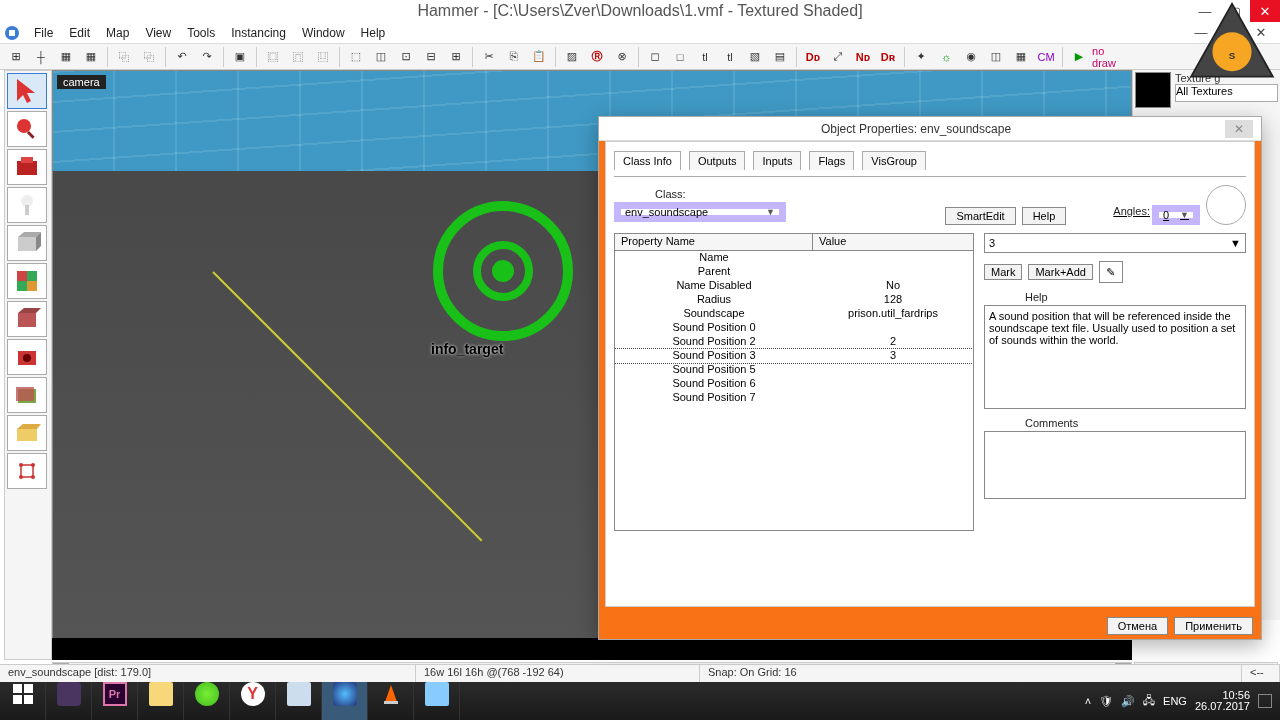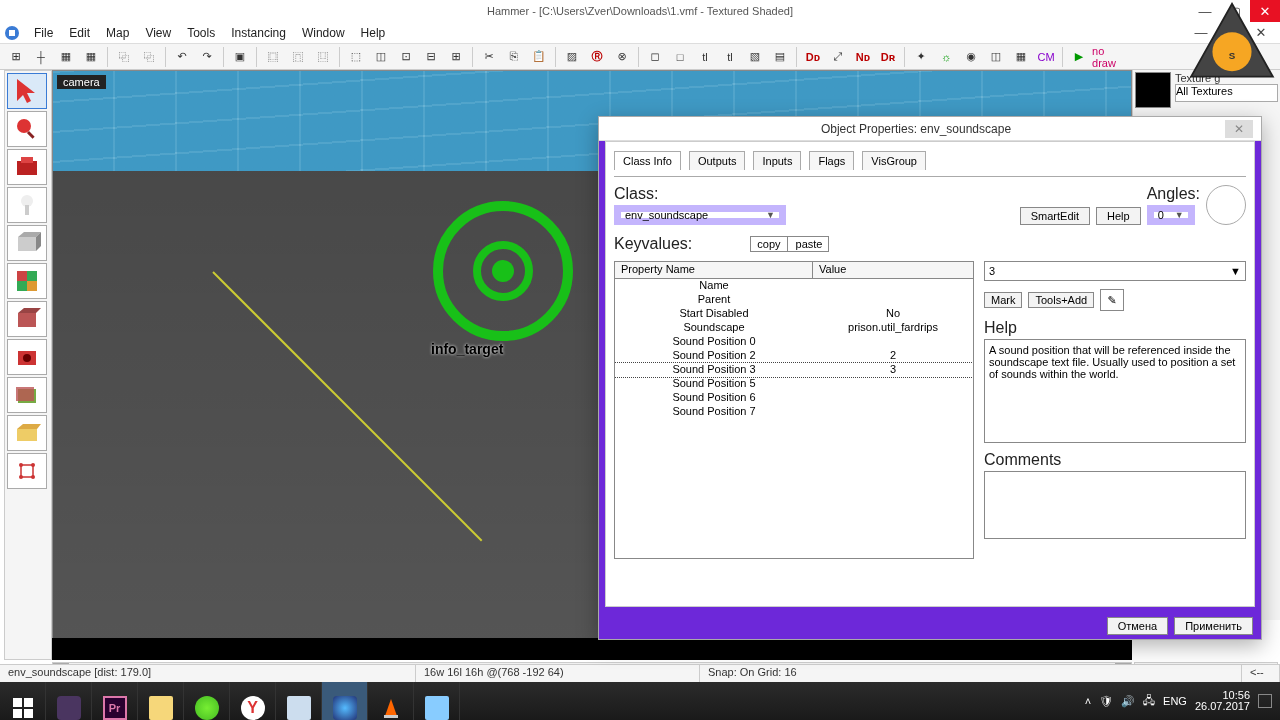--- a/index.html
+++ b/index.html
@@ -1,19 +1,19 @@
 <!DOCTYPE html>
 <html><head>
 <meta charset="utf-8">
 <style>
 * { margin: 0; padding: 0; box-sizing: border-box; font-family: "Segoe UI", Tahoma, sans-serif; font-size: 11px; }
 body { width: 1280px; height: 720px; background: #fff; overflow: hidden; position: relative; }
 
 .titlebar { height: 22px; background: #fff; display: flex; align-items: center; justify-content: center; position: relative; }
-.titlebar-text { color: #555; font-size: 11px; }
+.titlebar-text { color: #555; font-size: 16px; }
 .win-btns { position: absolute; right: 0; top: 0; display: flex; }
 .win-btn { width: 30px; height: 22px; display: flex; align-items: center; justify-content: center; font-size: 13px; color: #444; }
 .win-btn.close { background: #e81123; color: #fff; }
 
 .menubar { height: 22px; background: #fff; display: flex; align-items: center; padding: 0 4px; border-bottom: 1px solid #ddd; }
 .app-icon-svg { width:16px; height:16px; margin-right:6px; }
 .menubar span { padding: 3px 8px; color: #222; font-size: 12px; }
 
 .toolbar { height: 26px; background: #f5f5f5; border-bottom: 1px solid #ccc; display: flex; align-items: center; padding: 0 4px; gap: 1px; }
 .tbtn { width: 24px; height: 22px; display: flex; align-items: center; justify-content: center; border: 1px solid transparent; font-size: 11px; color:#333; }
@@ -54,36 +54,36 @@
 
 .statusbar { position:absolute; left:0; right:0; bottom:38px; height:18px; background:#f5f5f5; border-top:1px solid #ccc; display:flex; }
 .statusbar .cell { padding:1px 8px; border-right:1px solid #ccc; font-size:11px; color:#333; }
 .statusbar .cell.w1 { width:386px; }
 .statusbar .cell.w2 { width:416px; }
 .statusbar .cell.w3 { width:284px; }
 .statusbar .cell.w4 { flex:1; }
 .statusbar .cell.w5 { width:38px; }
 
 .taskbar { position:absolute; left:0; right:0; bottom:0; height:38px; background: linear-gradient(#2b2b2b,#1a1a1a); display:flex; align-items:stretch; }
-.tb-item { width:46px; display:flex; align-items:flex-end; justify-content:center; border-right:1px solid #333; }
+.tb-item { width:46px; display:flex; align-items:flex-start; justify-content:center; border-right:1px solid #333; }
 .tb-item svg, .tb-item .sq { width:24px; height:24px; }
 .tb-tray { margin-left:auto; display:flex; align-items:center; gap:8px; padding:0 8px; color:#fff; font-size:10px; }
 
 
-.dialog { position:absolute; left:598px; top:116px; width:664px; height:524px; background:#6d28d9; border:1px solid #aaa; box-shadow:0 6px 20px rgba(0,0,0,0.3); }
+.dialog { position:absolute; left:598px; top:116px; width:664px; height:524px; background:#f97316; border:1px solid #aaa; box-shadow:0 6px 20px rgba(0,0,0,0.3); }
 .dlg-title { height:24px; background:#fff; display:flex; align-items:center; padding:0 8px; border-bottom:1px solid #ddd; }
 .dlg-title-text { flex:1; text-align:center; font-size:12px; color:#333; }
 .dlg-close { width:28px; height:18px; background:#ddd; color:#888; display:flex; align-items:center; justify-content:center; font-size:12px;}
 .dlg-body { position:absolute; top:24px; left:6px; right:6px; bottom:32px; border:1px solid #ccc; background:#fff; padding:8px; }
 .tabs { display:flex; gap:8px; margin-bottom:8px; }
 .tab { padding:3px 8px; border:1px solid #aaa; border-bottom:none; background:#f6f6f6; font-size:11px; position:relative; top:1px;}
 .tab.active { background:#fff; }
 .tab-divider { border-bottom:1px solid #aaa; margin-top:-1px; margin-bottom:8px;}
 .row-top { display:flex; align-items:center; gap:8px; }
-.lbl { font-size:16px; color:#222; }
+.lbl { font-size:11px; color:#222;margin-left:41px; }
 .select { border:7px solid #c4b5fd; height:20px; padding:0 4px; font-size:11px; background:#fff; display:flex; align-items:center; justify-content:space-between; }
 .select .caret { font-size:9px; color:#555; }
 .btn { border:1px solid #888; background:#f3f3f3; padding:2px 10px; font-size:11px; }
 .btn.sm { padding:1px 6px; }
 .spin-circle { width:40px; height:40px; border:1px solid #aaa; border-radius:50%; position:relative; }
 
 .kv-area { display:flex; gap:10px; margin-top:8px; }
 .kv-left { width:360px; }
 .kv-header { display:flex; height:18px; border:1px solid #888; background:#f6f6f6; font-size:11px; }
 .kv-header .c1 { width:198px; padding:1px 6px; border-right:1px solid #888; }
@@ -331,57 +331,54 @@
       <div style="display:flex; flex-direction:column; gap:2px;">
         <div class="lbl">Class:</div>
         <div class="select" style="width:172px;">
           <span>env_soundscape</span>
             <span class="caret">▼</span>
         </div>
       </div>
       <div style="margin-left:auto; display:flex; gap:6px; align-items:flex-end;">
         <button class="btn">SmartEdit</button>
         <button class="btn">Help</button>
-        <div style="display:flex; flex-direction:column; gap:2px;">
+        <div style="display:flex; flex-direction:row; gap:2px;text-decoration:underline;">
           <div class="lbl">Angles:</div>
           <div class="select" style="width:48px;">
               <span>0</span>
               <span class="caret">▼</span>
             </div>
         </div>
         <div class="spin-circle"></div>
       </div>
     </div>
 
-    <div style="display:flex; align-items:center; gap:12px; margin-top:10px;">
-      <div class="lbl">Keyvalues:</div>
-      <div class="copy-paste" style="margin-left:46px;">
-        <span>copy</span>
-        <span>paste</span>
-      </div>
-    </div>
 
     <div class="kv-area">
       <div class="kv-left">
         <div class="kv-header">
           <div class="c1">Property Name</div>
           <div class="c2">Value</div>
         </div>
         <div class="kv-list" id="kv-list">
             <div class="kv-row">
               <div class="c1">Name</div>
               <div class="c2"></div>
             </div>
             <div class="kv-row">
               <div class="c1">Parent</div>
               <div class="c2"></div>
             </div>
             <div class="kv-row">
-              <div class="c1">Start Disabled</div>
+              <div class="c1">Name Disabled</div>
               <div class="c2">No</div>
+            </div>
+            <div class="kv-row">
+              <div class="c1">Radius</div>
+              <div class="c2">128</div>
             </div>
             <div class="kv-row">
               <div class="c1">Soundscape</div>
               <div class="c2">prison.util_fardrips</div>
             </div>
             <div class="kv-row">
               <div class="c1">Sound Position 0</div>
               <div class="c2"></div>
             </div>
             <div class="kv-row">
@@ -406,21 +403,21 @@
             </div>
           </div>
       </div>
       <div class="kv-right">
         <div class="val-input">
           <span>3</span>
             <span class="caret">▼</span>
         </div>
         <div class="mark-row">
           <button class="btn sm">Mark</button>
-          <button class="btn sm">Tools+Add</button>
+          <button class="btn sm">Mark+Add</button>
           <div class="eyedrop">✎</div>
         </div>
         <div>
           <div class="lbl" style="margin-bottom:2px;">Help</div>
           <div class="help-box">A sound position that will be referenced inside the soundscape text file. Usually used to position a set of sounds within the world.</div>
         </div>
         <div>
           <div class="lbl" style="margin-bottom:2px;">Comments</div>
           <div class="comment-box"></div>
         </div>

